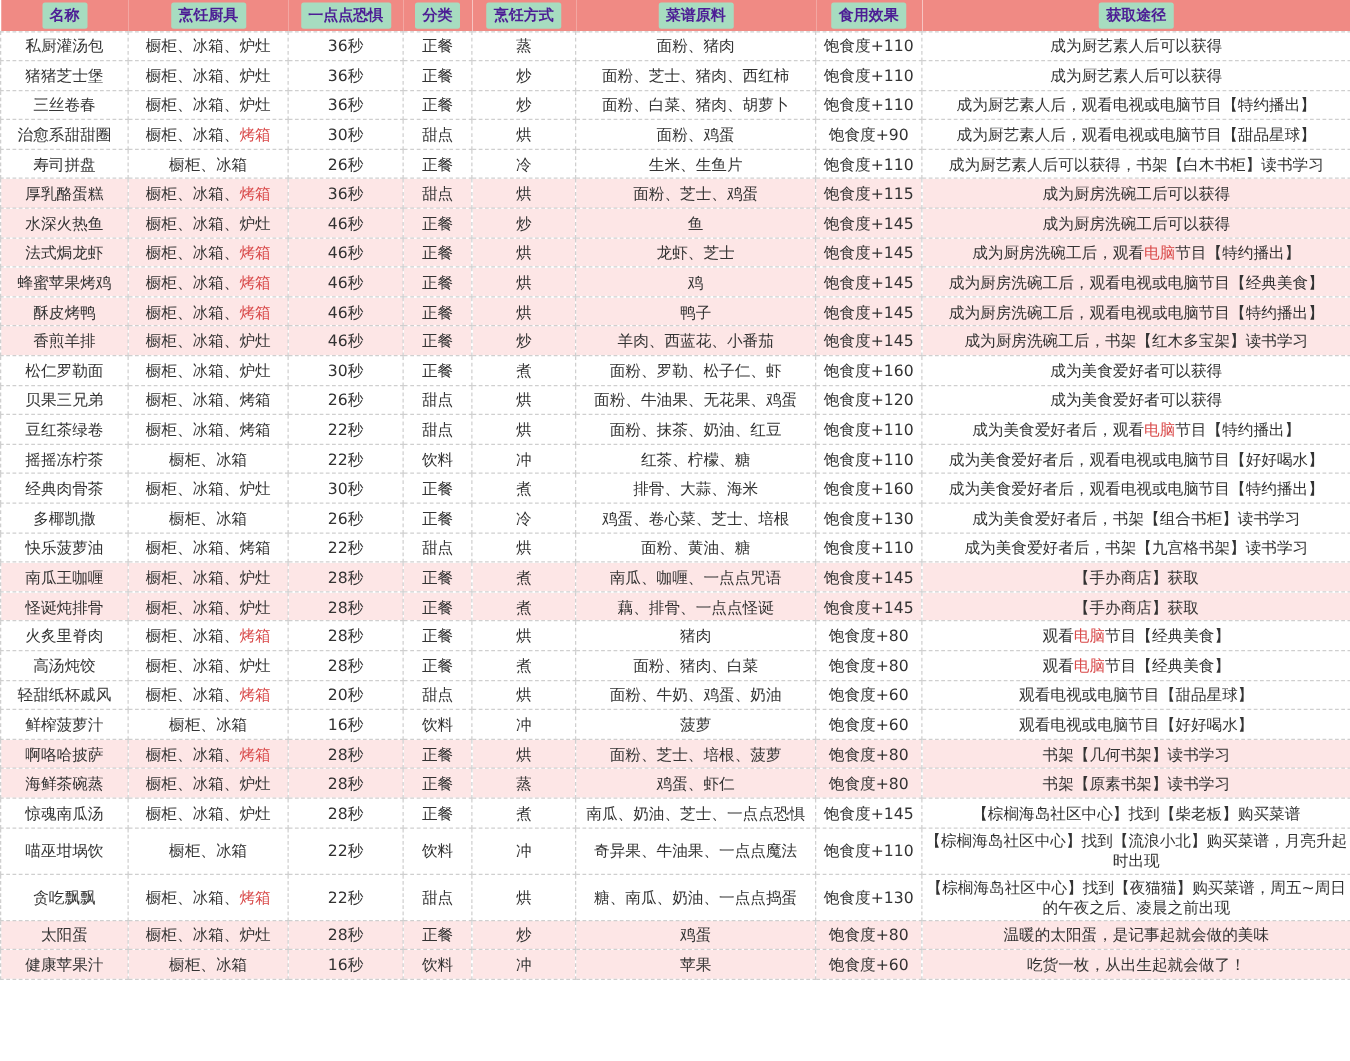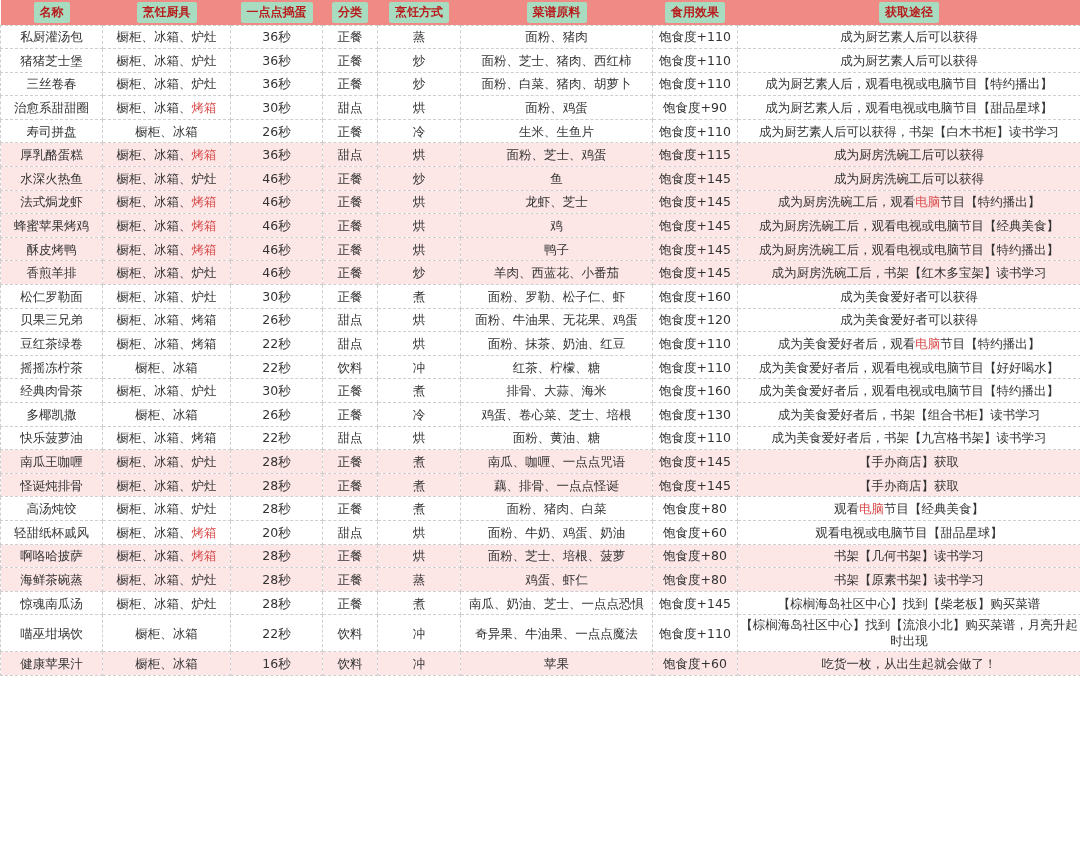--- a/index.html
+++ b/index.html
@@ -1,21 +1,21 @@
 <!DOCTYPE html>
 <html><head>
 <meta charset="utf-8">
 <style>
   html, body { margin: 0; padding: 0; background: #ffffff; }
   body { width: 1080px; height: 849px; overflow: hidden; font-family: "DejaVu Sans", "Liberation Sans", sans-serif; color: #333333; }
   table { border-collapse: collapse; width: 1080px; table-layout: fixed; }
   th, td { border: 1px dashed #cfcfcf; text-align: center; vertical-align: middle; padding: 0 2px; font-size: 12.5px; line-height: 15px; white-space: nowrap; overflow: hidden; }
   thead tr { background: #f08a84; height: 25px; }
   th { border: none; font-weight: bold; font-size: 12px; padding: 0; }
-  th .pill { display: inline-block; background: #a7dcc0; color: #b91c1c; padding: 3px 6px; border-radius: 2px; line-height: 15px; }
+  th .pill { display: inline-block; background: #a7dcc0; color: #4c1d95; padding: 3px 6px; border-radius: 2px; line-height: 15px; }
   tbody tr { height: 23.6px; }
   tbody tr.pink { background: #fde6e6; }
   tbody tr.white { background: #ffffff; }
   tbody tr.tall { height: 37px; margin-top: 16px; }
   td.wrap { white-space: normal; line-height: 16px; }
   .hl { color: #d94a4a; }
 </style>
 </head>
 <body>
 
@@ -27,21 +27,21 @@
       <col style="width:55px">
     <col style="width:83px">
       <col style="width:192px">
       <col style="width:85px">
       <col style="width:343px">
   </colgroup>
   <thead>
     <tr>
       <th><span class="pill">名称</span></th>
       <th><span class="pill">烹饪厨具</span></th>
-      <th><span class="pill">一点点捣蛋</span></th>
+      <th><span class="pill">一点点恐惧</span></th>
       <th><span class="pill">分类</span></th>
       <th><span class="pill">烹饪方式</span></th>
       <th><span class="pill">菜谱原料</span></th>
       <th><span class="pill">食用效果</span></th>
       <th><span class="pill">获取途径</span></th>
     </tr>
   </thead>
   <tbody id="tbody">
       <tr class="white">
         <td>私厨灌汤包</td>
@@ -237,39 +237,59 @@
         <td>怪诞炖排骨</td>
         <td><span>橱柜、冰箱、炉灶</span><span class="hl"></span></td>
         <td>28秒</td>
         <td>正餐</td>
         <td>煮</td>
         <td>藕、排骨、一点点怪诞</td>
         <td>饱食度+145</td>
         <td class=""><span>【手办商店】获取</span><span class="hl"></span><span></span></td>
       </tr>
       <tr class="white">
+        <td>火炙里脊肉</td>
+        <td><span>橱柜、冰箱、</span><span class="hl">烤箱</span></td>
+        <td>28秒</td>
+        <td>正餐</td>
+        <td>烘</td>
+        <td>猪肉</td>
+        <td>饱食度+80</td>
+        <td class=""><span>观看</span><span class="hl">电脑</span><span>节目【经典美食】</span></td>
+      </tr>
+      <tr class="white">
         <td>高汤炖饺</td>
         <td><span>橱柜、冰箱、炉灶</span><span class="hl"></span></td>
         <td>28秒</td>
         <td>正餐</td>
         <td>煮</td>
         <td>面粉、猪肉、白菜</td>
         <td>饱食度+80</td>
         <td class=""><span>观看</span><span class="hl">电脑</span><span>节目【经典美食】</span></td>
       </tr>
       <tr class="white">
         <td>轻甜纸杯戚风</td>
         <td><span>橱柜、冰箱、</span><span class="hl">烤箱</span></td>
         <td>20秒</td>
         <td>甜点</td>
         <td>烘</td>
         <td>面粉、牛奶、鸡蛋、奶油</td>
         <td>饱食度+60</td>
         <td class=""><span>观看电视或电脑节目【甜品星球】</span><span class="hl"></span><span></span></td>
       </tr>
+      <tr class="white">
+        <td>鲜榨菠萝汁</td>
+        <td><span>橱柜、冰箱</span><span class="hl"></span></td>
+        <td>16秒</td>
+        <td>饮料</td>
+        <td>冲</td>
+        <td>菠萝</td>
+        <td>饱食度+60</td>
+        <td class=""><span>观看电视或电脑节目【好好喝水】</span><span class="hl"></span><span></span></td>
+      </tr>
       <tr class="pink">
         <td>啊咯哈披萨</td>
         <td><span>橱柜、冰箱、</span><span class="hl">烤箱</span></td>
         <td>28秒</td>
         <td>正餐</td>
         <td>烘</td>
         <td>面粉、芝士、培根、菠萝</td>
         <td>饱食度+80</td>
         <td class=""><span>书架【几何书架】读书学习</span><span class="hl"></span><span></span></td>
       </tr>
@@ -295,20 +315,40 @@
       </tr>
       <tr class="white tall">
         <td>喵巫坩埚饮</td>
         <td><span>橱柜、冰箱</span><span class="hl"></span></td>
         <td>22秒</td>
         <td>饮料</td>
         <td>冲</td>
         <td>奇异果、牛油果、一点点魔法</td>
         <td>饱食度+110</td>
         <td class="wrap"><span>【棕榈海岛社区中心】找到【流浪小北】购买菜谱，月亮升起时出现</span><span class="hl"></span><span></span></td>
+      </tr>
+      <tr class="white tall">
+        <td>贪吃飘飘</td>
+        <td><span>橱柜、冰箱、</span><span class="hl">烤箱</span></td>
+        <td>22秒</td>
+        <td>甜点</td>
+        <td>烘</td>
+        <td>糖、南瓜、奶油、一点点捣蛋</td>
+        <td>饱食度+130</td>
+        <td class="wrap"><span>【棕榈海岛社区中心】找到【夜猫猫】购买菜谱，周五~周日的午夜之后、凌晨之前出现</span><span class="hl"></span><span></span></td>
+      </tr>
+      <tr class="pink">
+        <td>太阳蛋</td>
+        <td><span>橱柜、冰箱、炉灶</span><span class="hl"></span></td>
+        <td>28秒</td>
+        <td>正餐</td>
+        <td>炒</td>
+        <td>鸡蛋</td>
+        <td>饱食度+80</td>
+        <td class=""><span>温暖的太阳蛋，是记事起就会做的美味</span><span class="hl"></span><span></span></td>
       </tr>
       <tr class="pink">
         <td>健康苹果汁</td>
         <td><span>橱柜、冰箱</span><span class="hl"></span></td>
         <td>16秒</td>
         <td>饮料</td>
         <td>冲</td>
         <td>苹果</td>
         <td>饱食度+60</td>
         <td class=""><span>吃货一枚，从出生起就会做了！</span><span class="hl"></span><span></span></td>

